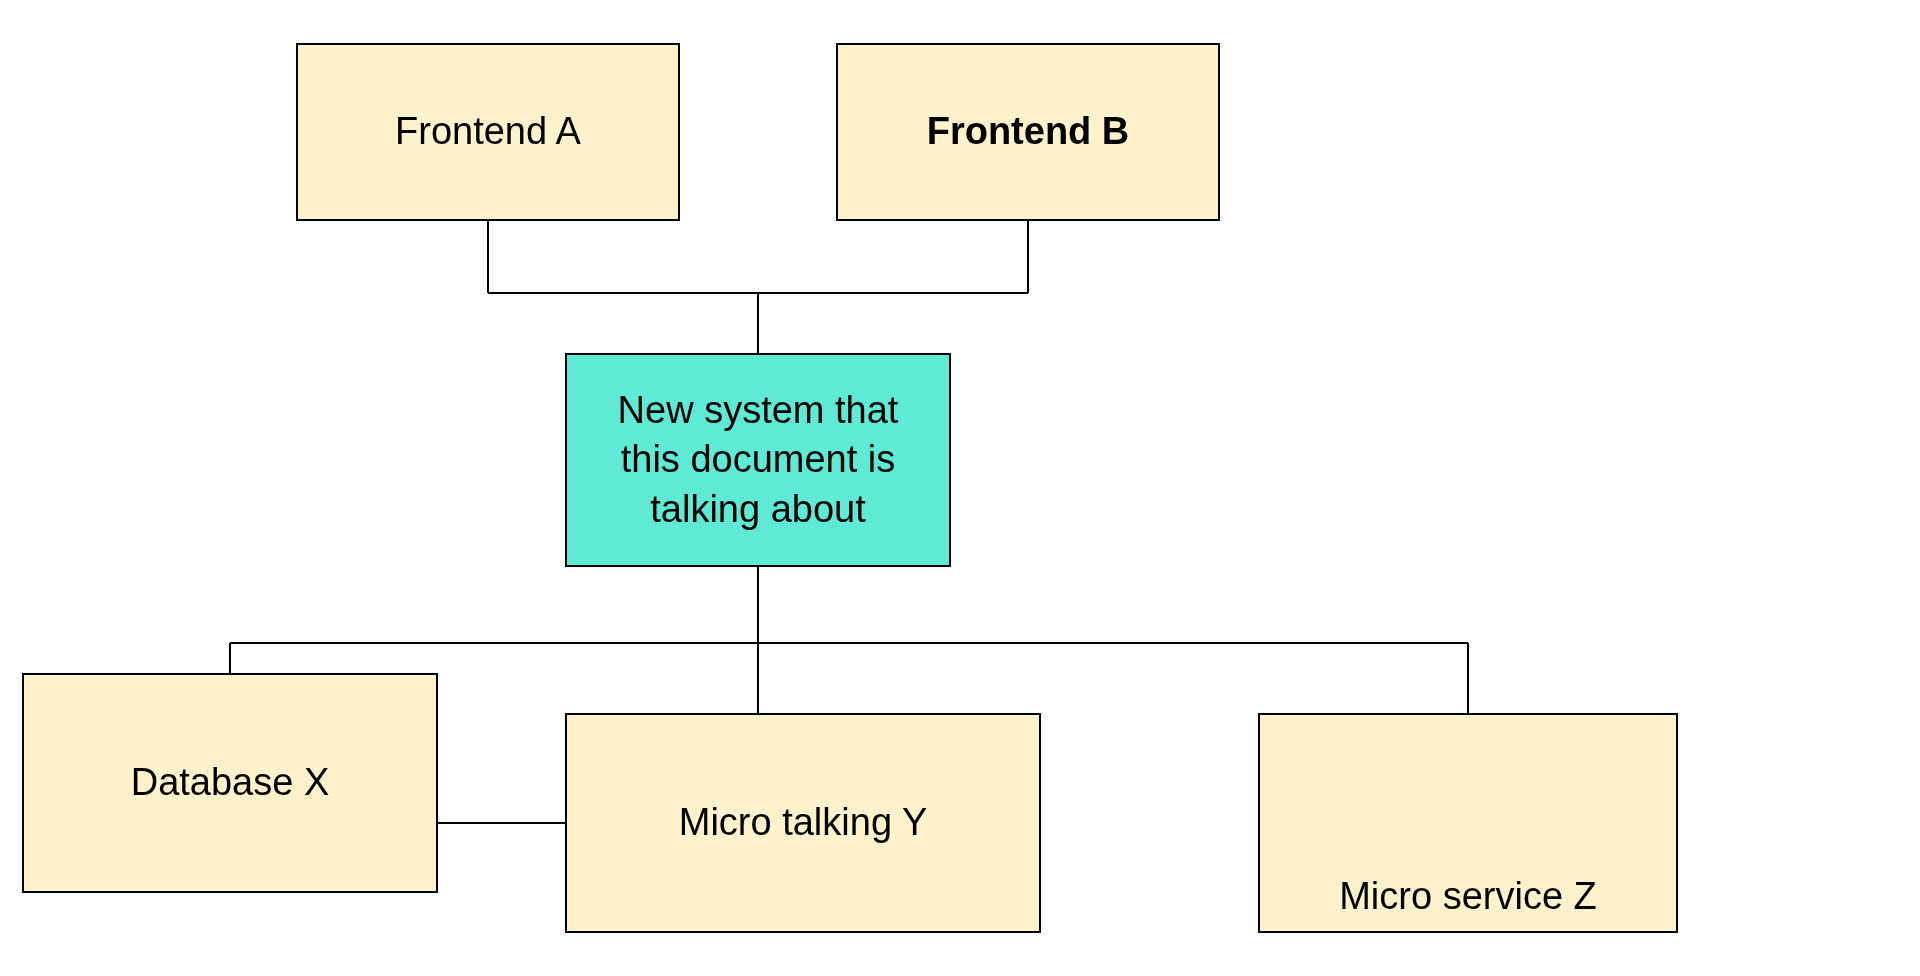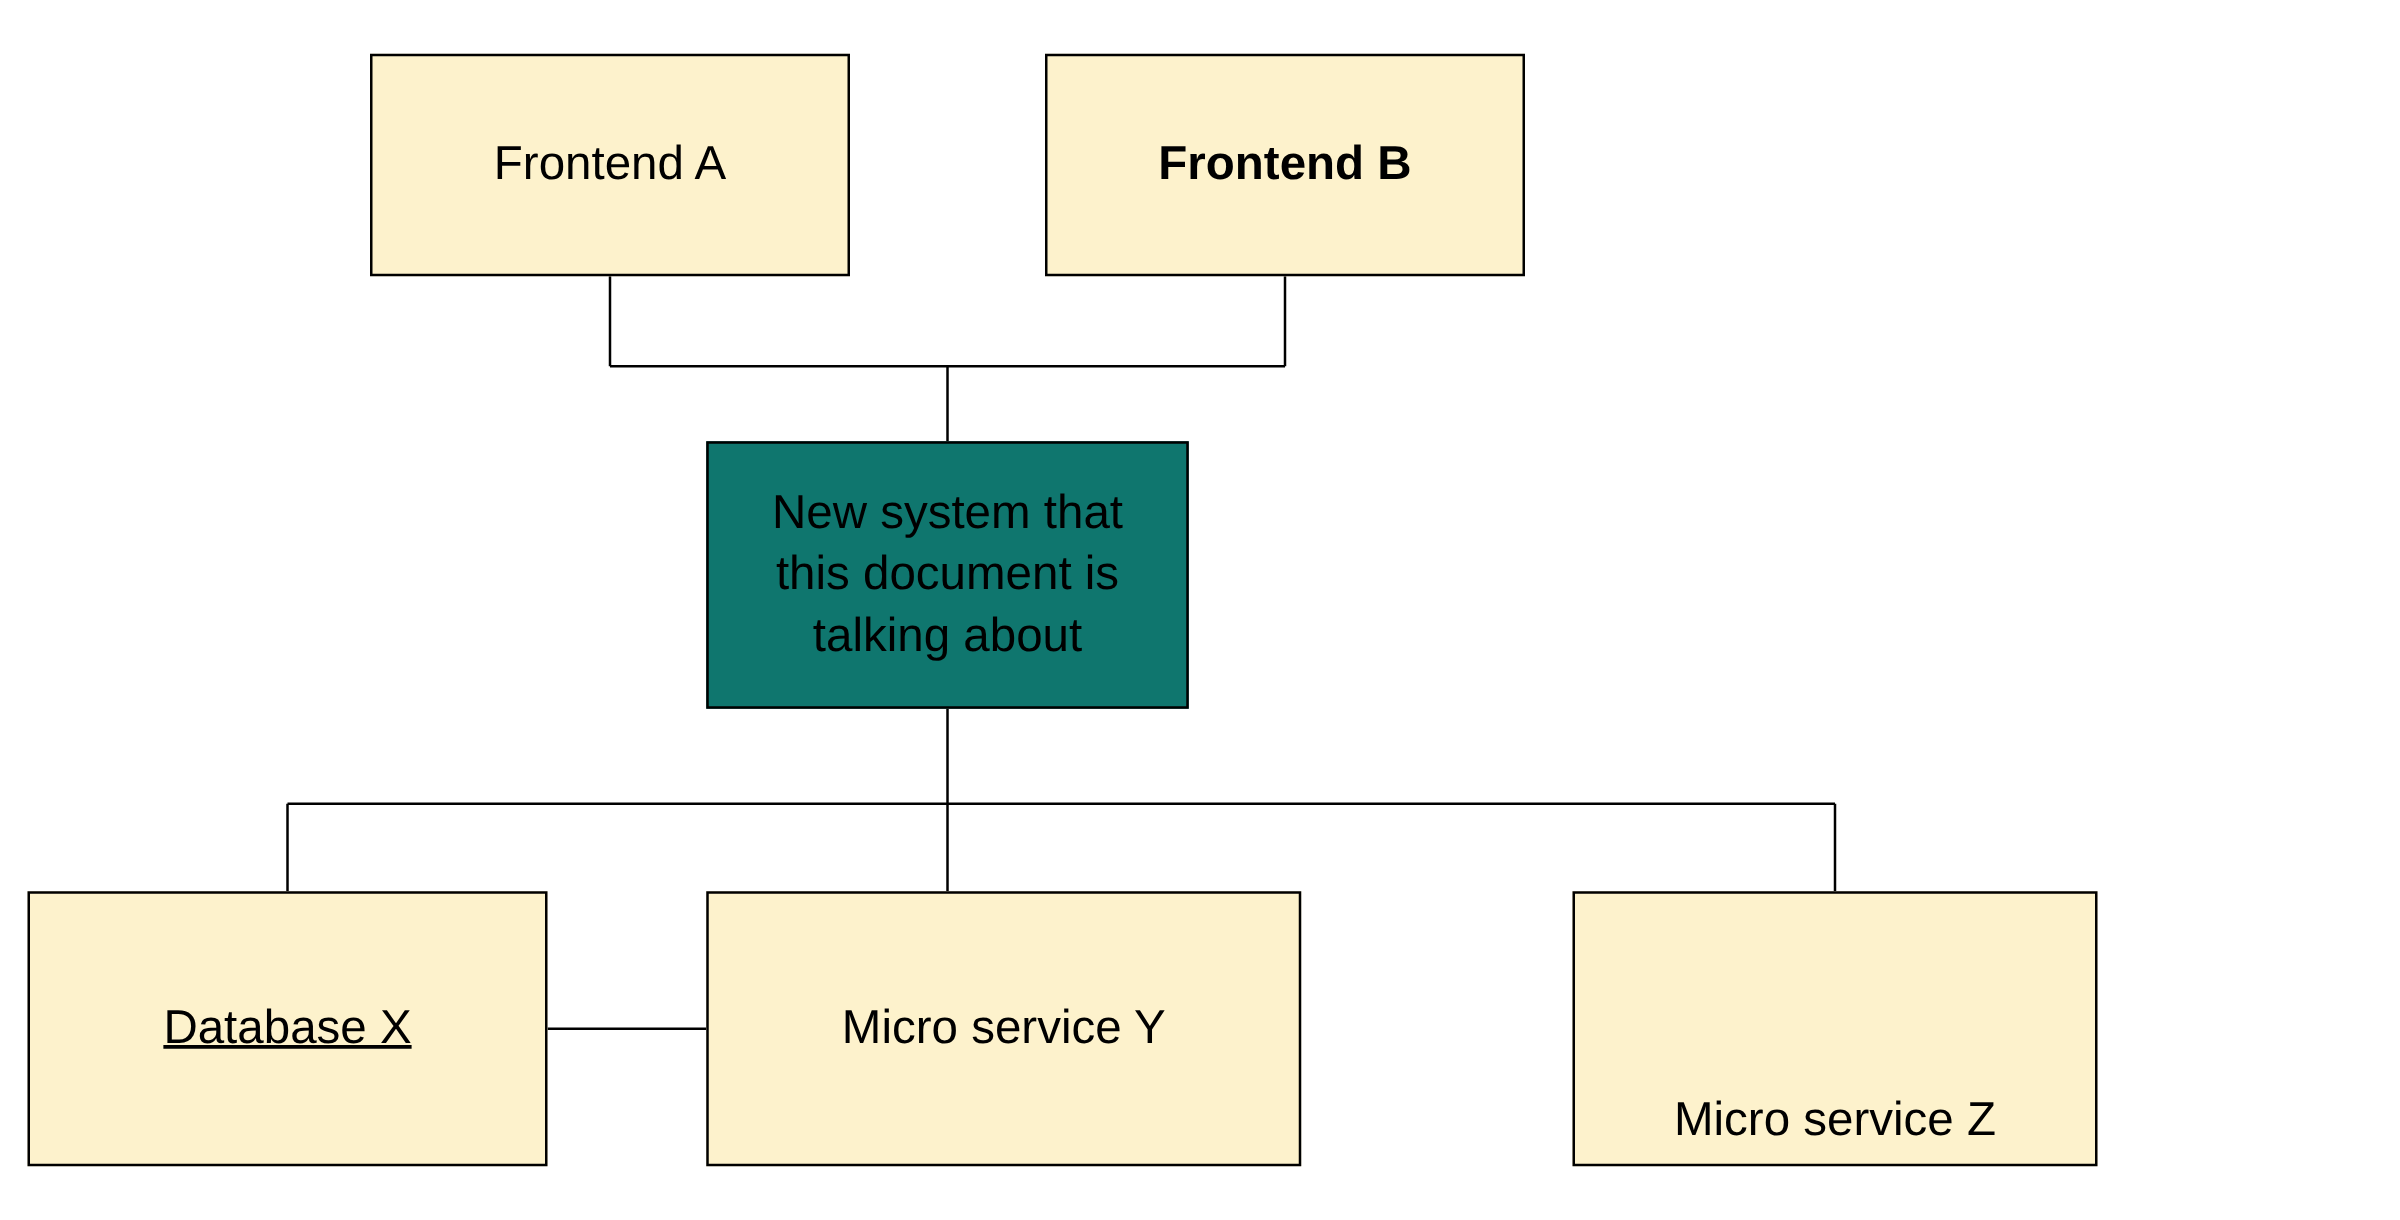--- a/index.html
+++ b/index.html
@@ -28,21 +28,21 @@
       justify-content: center;
       text-align: center;
       font-size: 38px;
       line-height: 1.3;
       padding: 10px 20px;
     }
     .node-yellow {
       background-color: #fdf2cc;
     }
     .node-blue {
-      background-color: #0f766e;
+      background-color: #5eead4;
     }
     svg.connectors {
       position: absolute;
       top: 0;
       left: 0;
       width: 1920px;
       height: 976px;
       pointer-events: none;
     }
     svg.connectors line {
@@ -83,25 +83,25 @@
   </div>
 
   <div class="node node-yellow" style="left:836px; top:30px; width:384px; height:178px;font-weight:bold;">
     <span>Frontend B</span>
   </div>
 
   <div class="node node-blue" style="left:565px; top:340px; width:386px; height:214px;">
     <span>New system that this document is talking about</span>
   </div>
 
-  <div class="node node-yellow" style="left:22px; top:700px; width:416px; height:220px;text-decoration:underline;">
+  <div class="node node-yellow" style="left:22px; top:660px; width:416px; height:220px;">
     <span>Database X</span>
   </div>
 
   <div class="node node-yellow" style="left:565px; top:700px; width:476px; height:220px;">
-    <span>Micro service Y</span>
+    <span>Micro talking Y</span>
   </div>
 
   <div class="node node-yellow" style="left:1258px; top:700px; width:420px; height:220px;align-items:flex-end;">
     <span>Micro service Z</span>
   </div>
 
 </div>
 
 </body></html>

